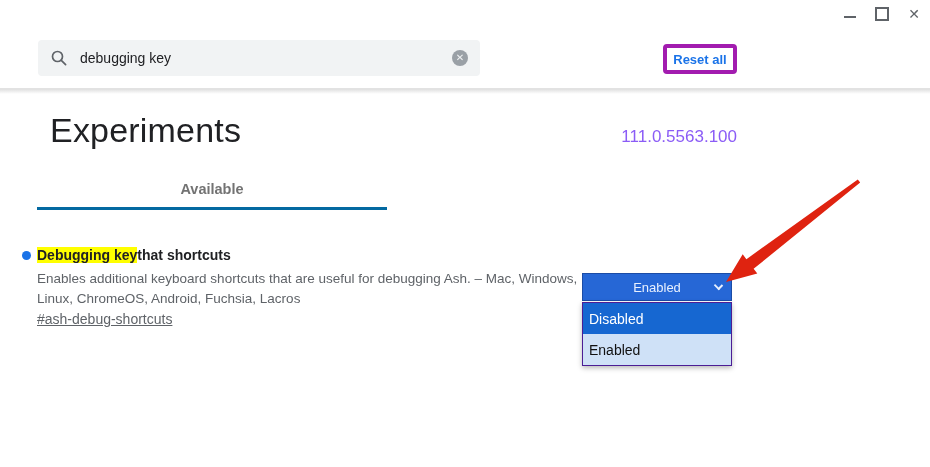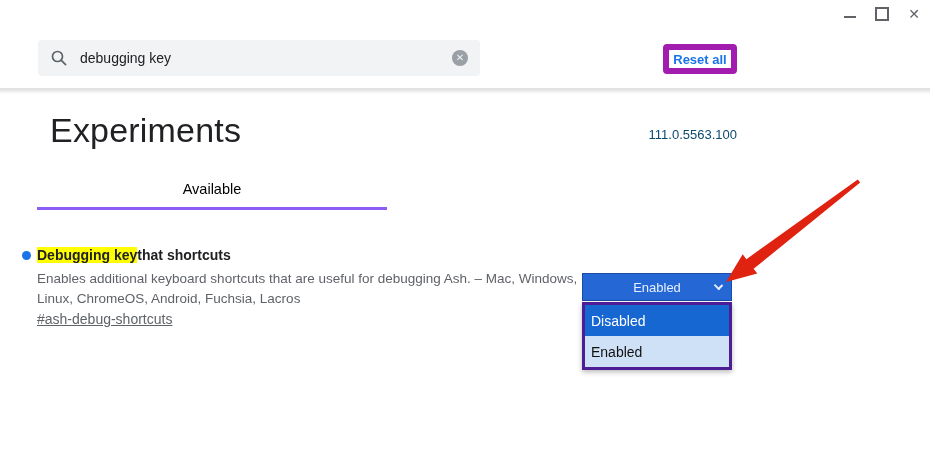--- a/index.html
+++ b/index.html
@@ -25,45 +25,45 @@
     flex:1;border:none;outline:none;background:transparent;
     font-family:inherit;font-size:14px;color:#202124;margin-left:10px;
   }
   .clear-btn{
     width:16px;height:16px;border-radius:50%;background:#9aa0a6;color:#f1f3f4;
     display:flex;align-items:center;justify-content:center;
     font-size:10px;line-height:1;margin-right:12px;cursor:default;flex:0 0 auto;
   }
   .reset-btn{
     position:absolute;left:663px;top:44px;width:74px;height:30px;
-    background:#fff;border:6px solid #a21caf;border-radius:4px;
+    background:#fff;border:4px solid #a21caf;border-radius:4px;
     color:#1a73e8;font-size:13px;font-weight:700;
     display:flex;align-items:center;justify-content:center;box-sizing:border-box;cursor:default;
   }
   .header-divider{
     position:absolute;left:0;top:88px;width:930px;height:5px;
     border-top:1px solid #e2e2e2;
     background:linear-gradient(#dfdfdf,rgba(223,223,223,0));
   }
   
   .page-title{
     position:absolute;left:50px;top:111px;
     font-size:34px;font-weight:400;letter-spacing:.2px;color:#202124;
   }
   .version{
     position:absolute;top:127px;right:193px;
-    font-size:13px;color:#0c4a6e;
+    font-size:17px;color:#8b5cf6;
   }
   
   .tabs{position:absolute;left:37px;top:170px;width:700px;display:flex;}
   .tab{
     width:50%;height:40px;display:flex;align-items:center;justify-content:center;
     font-size:14.5px;box-sizing:border-box;cursor:default;
   }
-  .tab.active{color:#000000;font-weight:400;border-bottom:3px solid #8b5cf6;}
+  .tab.active{color:#737373;font-weight:700;border-bottom:3px solid #0369a1;}
   .tab.inactive{color:#3c4043;border-bottom:2px solid #80868b;padding-bottom:1px;}
   
   .flag-dot{
     position:absolute;left:22px;top:251px;width:9px;height:9px;border-radius:50%;
     background:#1a73e8;
   }
   .flag-title{position:absolute;left:37px;top:247px;font-size:14px;font-weight:700;color:#202124;}
   .flag-title .hl{background:#ffff00;}
   .flag-desc{
     position:absolute;left:37px;top:269px;width:552px;
@@ -78,21 +78,21 @@
     position:absolute;left:582px;top:273px;width:150px;height:28px;box-sizing:border-box;
     border:1px solid #1b4ca6;display:flex;align-items:center;justify-content:center;
     font-size:13px;cursor:default;
   }
   .flag-select .chev{
     position:absolute;right:9px;top:8px;width:7px;height:7px;box-sizing:border-box;
     border-right:2px solid;border-bottom:2px solid;transform:rotate(45deg) scaleY(.9);
   }
   .dropdown{
     position:absolute;left:582px;top:302px;width:150px;box-sizing:border-box;
-    border:3px solid #4c1d95;background:#fff;
+    border:1px solid #4c1d95;background:#fff;
     box-shadow:0 2px 5px rgba(0,0,0,.28);
   }
   .dd-item{height:31px;display:flex;align-items:center;padding-left:6px;font-size:14px;cursor:default;}
   
   .annotation-layer{position:absolute;left:0;top:0;width:930px;height:467px;pointer-events:none;}
 </style>
 </head>
 <body>
 
 <div class="win-controls">

